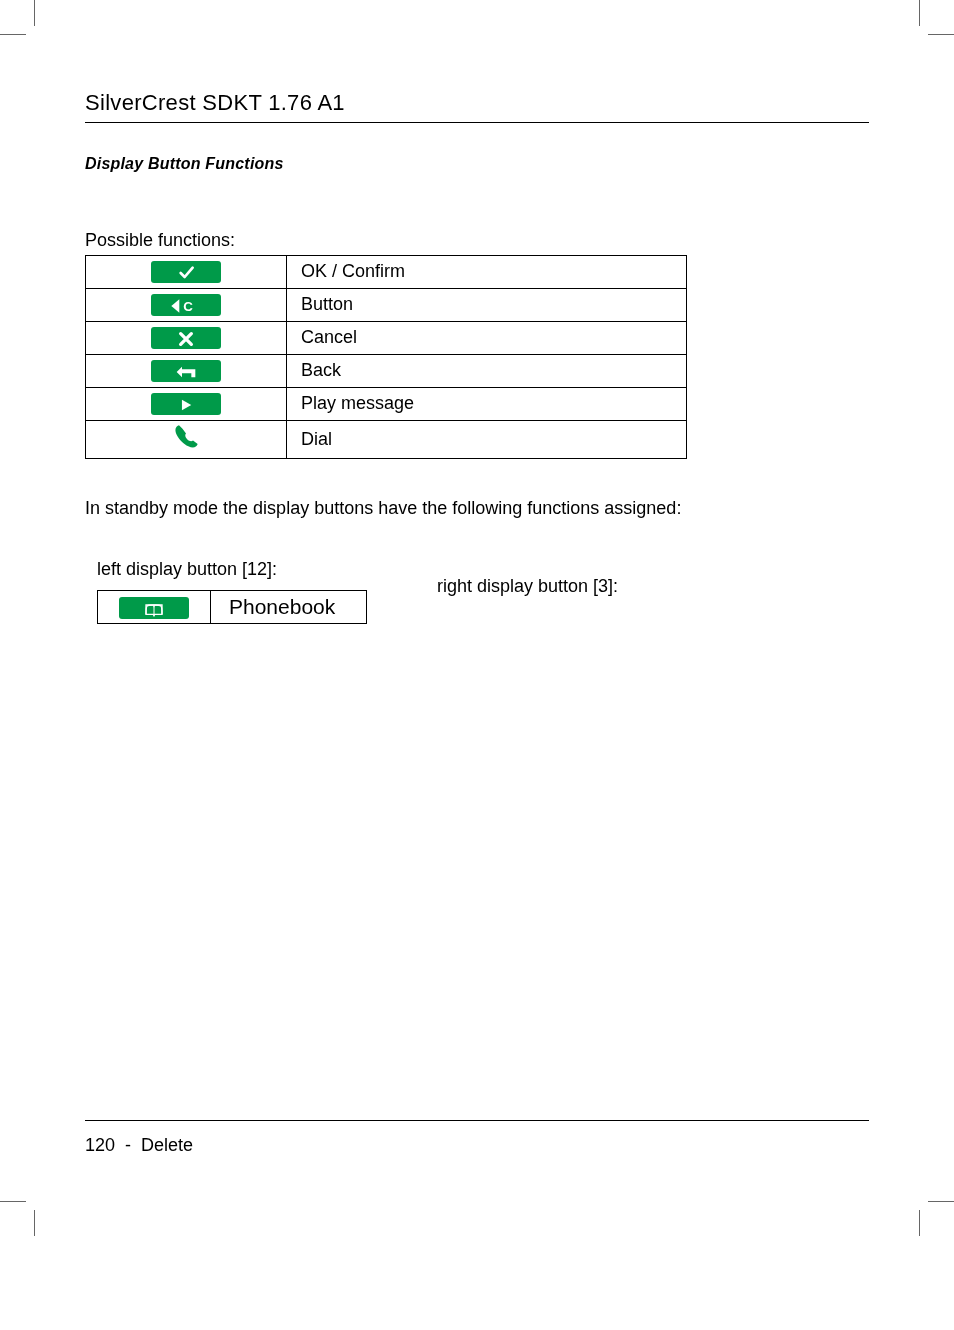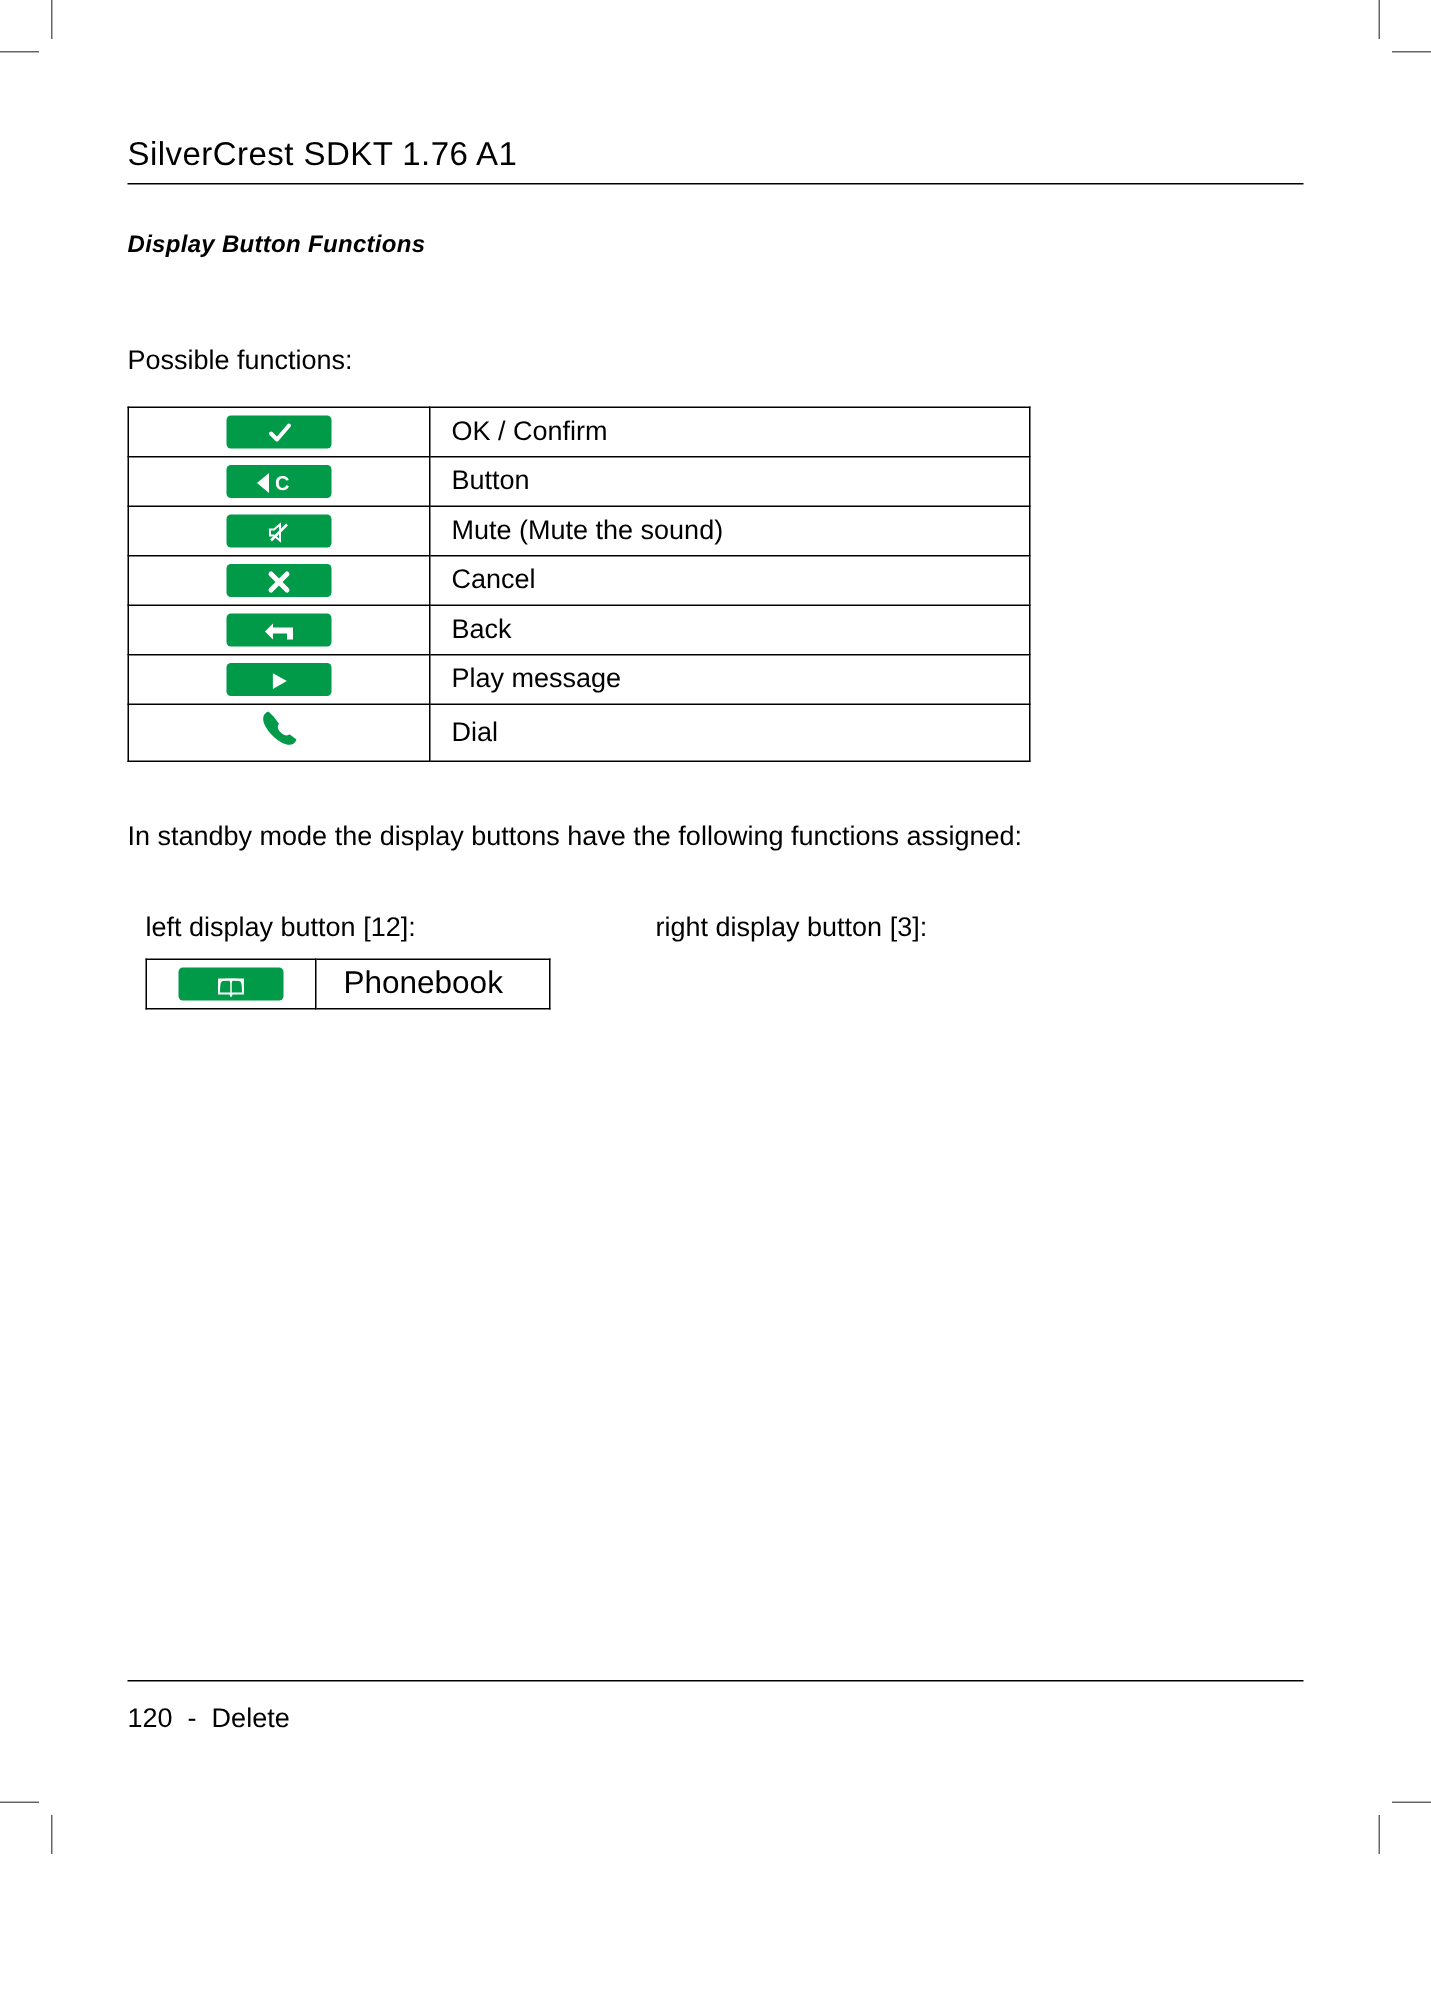--- a/index.html
+++ b/index.html
@@ -53,21 +53,21 @@
   .body-text {
     font-size: 18px;
     line-height: 1.55;
     text-align: justify;
   }
   .spacer-md { height: 36px; }
 
   table.func {
     border-collapse: collapse;
     width: 602px;
-    margin-top: 16px;
+    margin-top: 0;
   }
   table.func td {
     border: 1px solid #000;
     font-size: 18px;
     vertical-align: middle;
   }
   table.func td.icon-cell {
     width: 200px;
     text-align: center;
     padding: 2px 0;
@@ -89,20 +89,21 @@
   .btn-pill.white-ico svg { vertical-align: middle; }
   .dial-row td.icon-cell { height: 38px; }
 
   .standby-label {
     font-size: 18px;
     margin-bottom: 10px;
   }
   .two-col {
     display: flex;
     gap: 70px;
+    align-items: center;
   }
   .col {
     flex: 0 0 auto;
   }
   table.small {
     border-collapse: collapse;
     width: 270px;
   }
   table.small td {
     border: 1px solid #000;
@@ -168,31 +169,20 @@
     <tr>
       <td class="icon-cell">
         <span class="btn-pill white-ico">
           <svg width="32" height="16" viewBox="0 0 48 24">
                 <path d="M2 12 L14 2 L14 22 Z" fill="#fff"></path>
                 <text x="20" y="19" font-size="20" font-family="Arial" font-weight="bold" fill="#fff">C</text>
               </svg>
         </span>
       </td>
       <td class="text-cell">Button</td>
-    </tr>
-    <tr>
-      <td class="icon-cell">
-        <span class="btn-pill white-ico">
-          <svg width="20" height="16" viewBox="0 0 24 24">
-                <path d="M3 9h4l6-5v16l-6-5H3z" fill="none" stroke="#fff" stroke-width="2"></path>
-                <line x1="4" y1="20" x2="20" y2="4" stroke="#fff" stroke-width="2.5"></line>
-              </svg>
-        </span>
-      </td>
-      <td class="text-cell">Mute (Mute the sound)</td>
     </tr>
     <tr>
       <td class="icon-cell">
         <span class="btn-pill white-ico">
           <svg width="18" height="16" viewBox="0 0 24 24">
                 <path d="M4 4 L20 20 M20 4 L4 20" stroke="#fff" stroke-width="5" stroke-linecap="round"></path>
               </svg>
         </span>
       </td>
       <td class="text-cell">Cancel</td>

